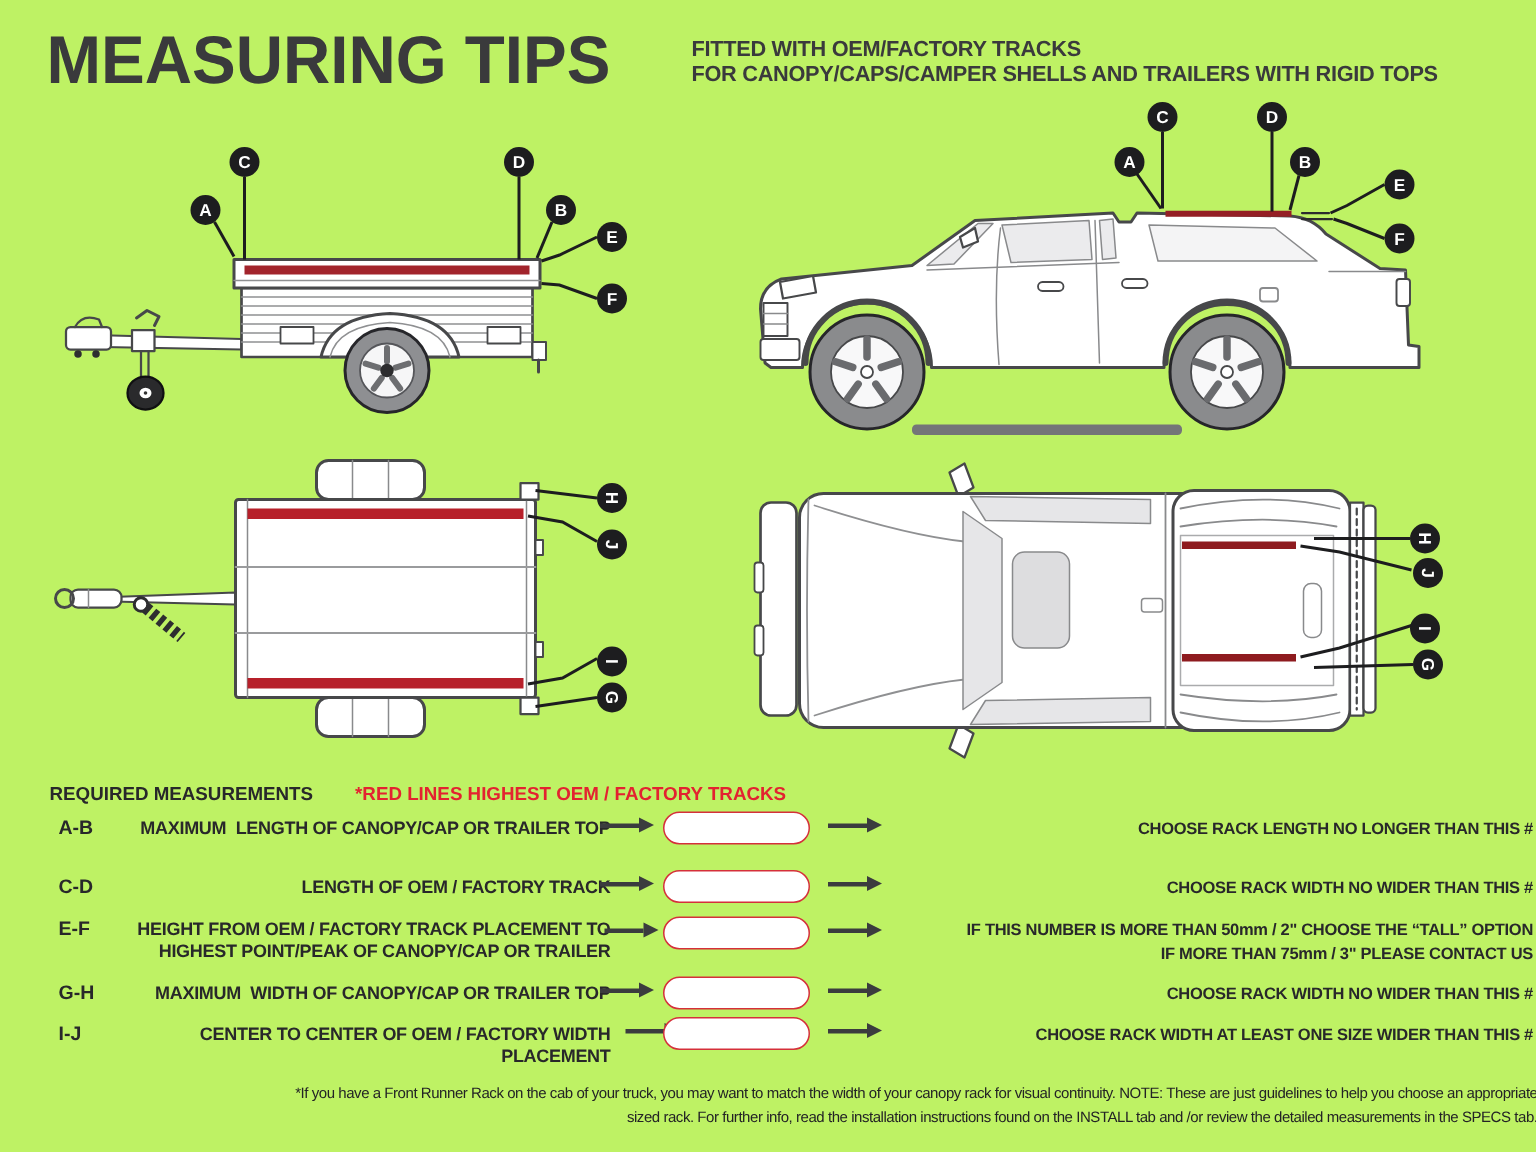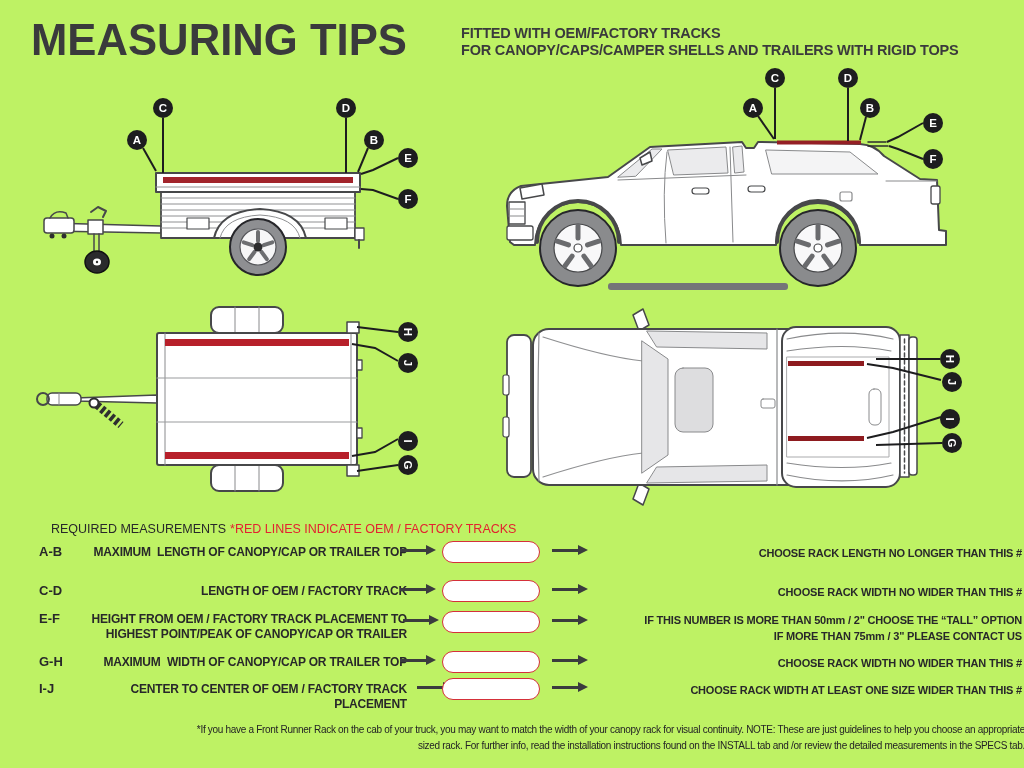--- a/index.html
+++ b/index.html
@@ -10,21 +10,21 @@
   
   .title{left:31px;top:14px;font-size:45px;font-weight:800;color:#3a3a3c;letter-spacing:0px;
          transform:scaleX(.97);transform-origin:left top;}
   .subtitle{left:461px;top:25px;width:560px;font-size:14.5px;font-weight:bold;color:#3a3a3c;
             line-height:17px;letter-spacing:-0.2px;}
   
   svg{position:absolute;overflow:visible;}
   svg text.cl{font-family:"Liberation Sans",sans-serif;font-weight:bold;font-size:11.5px;fill:#fff;
               text-anchor:middle;}
   
-  .legend{left:51px;top:522px;display:flex;gap:4px;font-size:12.5px;font-weight:normal;}
+  .legend{left:33px;top:522px;display:flex;gap:28px;font-size:12.5px;font-weight:bold;}
   .legend .red{color:#e32230;}
   
   .mrow{position:absolute;left:33px;width:985px;height:42px;}
   .mkey{position:absolute;left:6px;top:0;font-weight:bold;font-size:13px;}
   .mdesc{position:absolute;left:39px;top:1px;width:335px;font-weight:bold;font-size:12px;
          line-height:15px;letter-spacing:-0.2px;}
   .arr{position:absolute;width:26px;height:3px;background:#3b3c3e;}
   .arr::after{content:"";position:absolute;right:-10px;top:-4px;width:0;height:0;
               border:5.5px solid transparent;border-left:10px solid #3b3c3e;border-right:0;}
   .pill{position:absolute;left:409px;top:-3px;width:96px;height:20px;border:1.6px solid #d5303a;
@@ -326,21 +326,21 @@
       <g>
         <line x1="447" y1="138" x2="381" y2="140"></line>
           <circle cx="457" cy="138" r="10" fill="#1d1d1f" stroke="none"></circle>
         <text class="cl" x="457" y="142" stroke="none" transform="rotate(90 457 138)">G</text>
         </g>
     </g>
   </svg>
 
   <div class="abs legend">
     <span>REQUIRED MEASUREMENTS</span>
-    <span class="red">*RED LINES INDICATE OEM / FACTORY TRACKS</span>
+    <span class="red">*RED LINES HIGHEST OEM / FACTORY TRACKS</span>
   </div>
 
   <div class="mrow" style="top:544px">
     <span class="mkey">A-B</span>
     <span class="mdesc prewrap">MAXIMUM  LENGTH OF CANOPY/CAP OR TRAILER TOP</span>
     <span class="arr" style="left:367px;top:5px"></span>
     <span class="pill"></span>
     <span class="arr" style="left:519px;top:5px"></span>
     <span class="mres prewrap">CHOOSE RACK LENGTH NO LONGER THAN THIS #</span>
   </div>
@@ -365,21 +365,21 @@
   <div class="mrow" style="top:654px">
     <span class="mkey">G-H</span>
     <span class="mdesc prewrap">MAXIMUM  WIDTH OF CANOPY/CAP OR TRAILER TOP</span>
     <span class="arr" style="left:367px;top:5px"></span>
     <span class="pill"></span>
     <span class="arr" style="left:519px;top:5px"></span>
     <span class="mres prewrap">CHOOSE RACK WIDTH NO WIDER THAN THIS #</span>
   </div>
   <div class="mrow" style="top:681px">
     <span class="mkey">I-J</span>
-    <span class="mdesc prewrap">CENTER TO CENTER OF OEM / FACTORY TRACK PLACEMENT</span>
+    <span class="mdesc prewrap">CENTER TO CENTER OF OEM / FACTORY WIDTH PLACEMENT</span>
     <span class="arr" style="left:384px;top:5px"></span>
     <span class="pill"></span>
     <span class="arr" style="left:519px;top:5px"></span>
     <span class="mres prewrap">CHOOSE RACK WIDTH AT LEAST ONE SIZE WIDER THAN THIS #</span>
   </div>
 
   <div class="abs footnote prewrap">*If you have a Front Runner Rack on the cab of your truck, you may want to match the width of your canopy rack for visual continuity. NOTE: These are just guidelines to help you choose an appropriate
 sized rack. For further info, read the installation instructions found on the INSTALL tab and /or review the detailed measurements in the SPECS tab.</div>
 
 </div>

